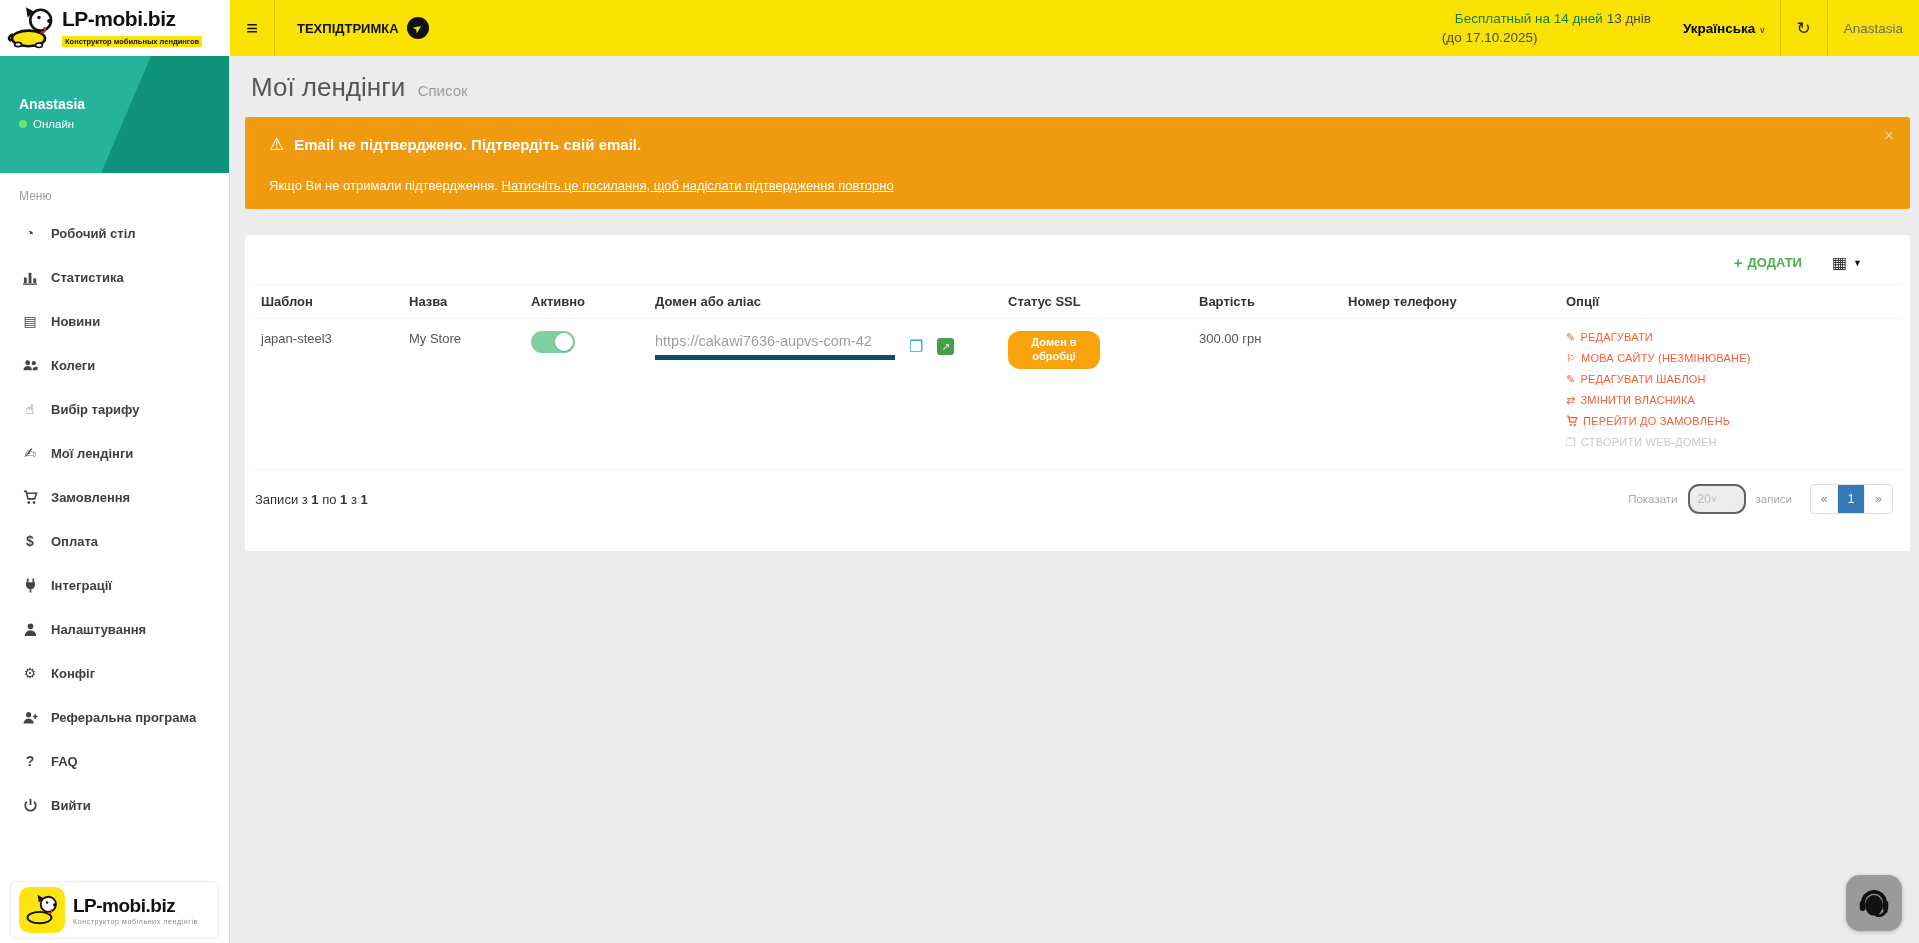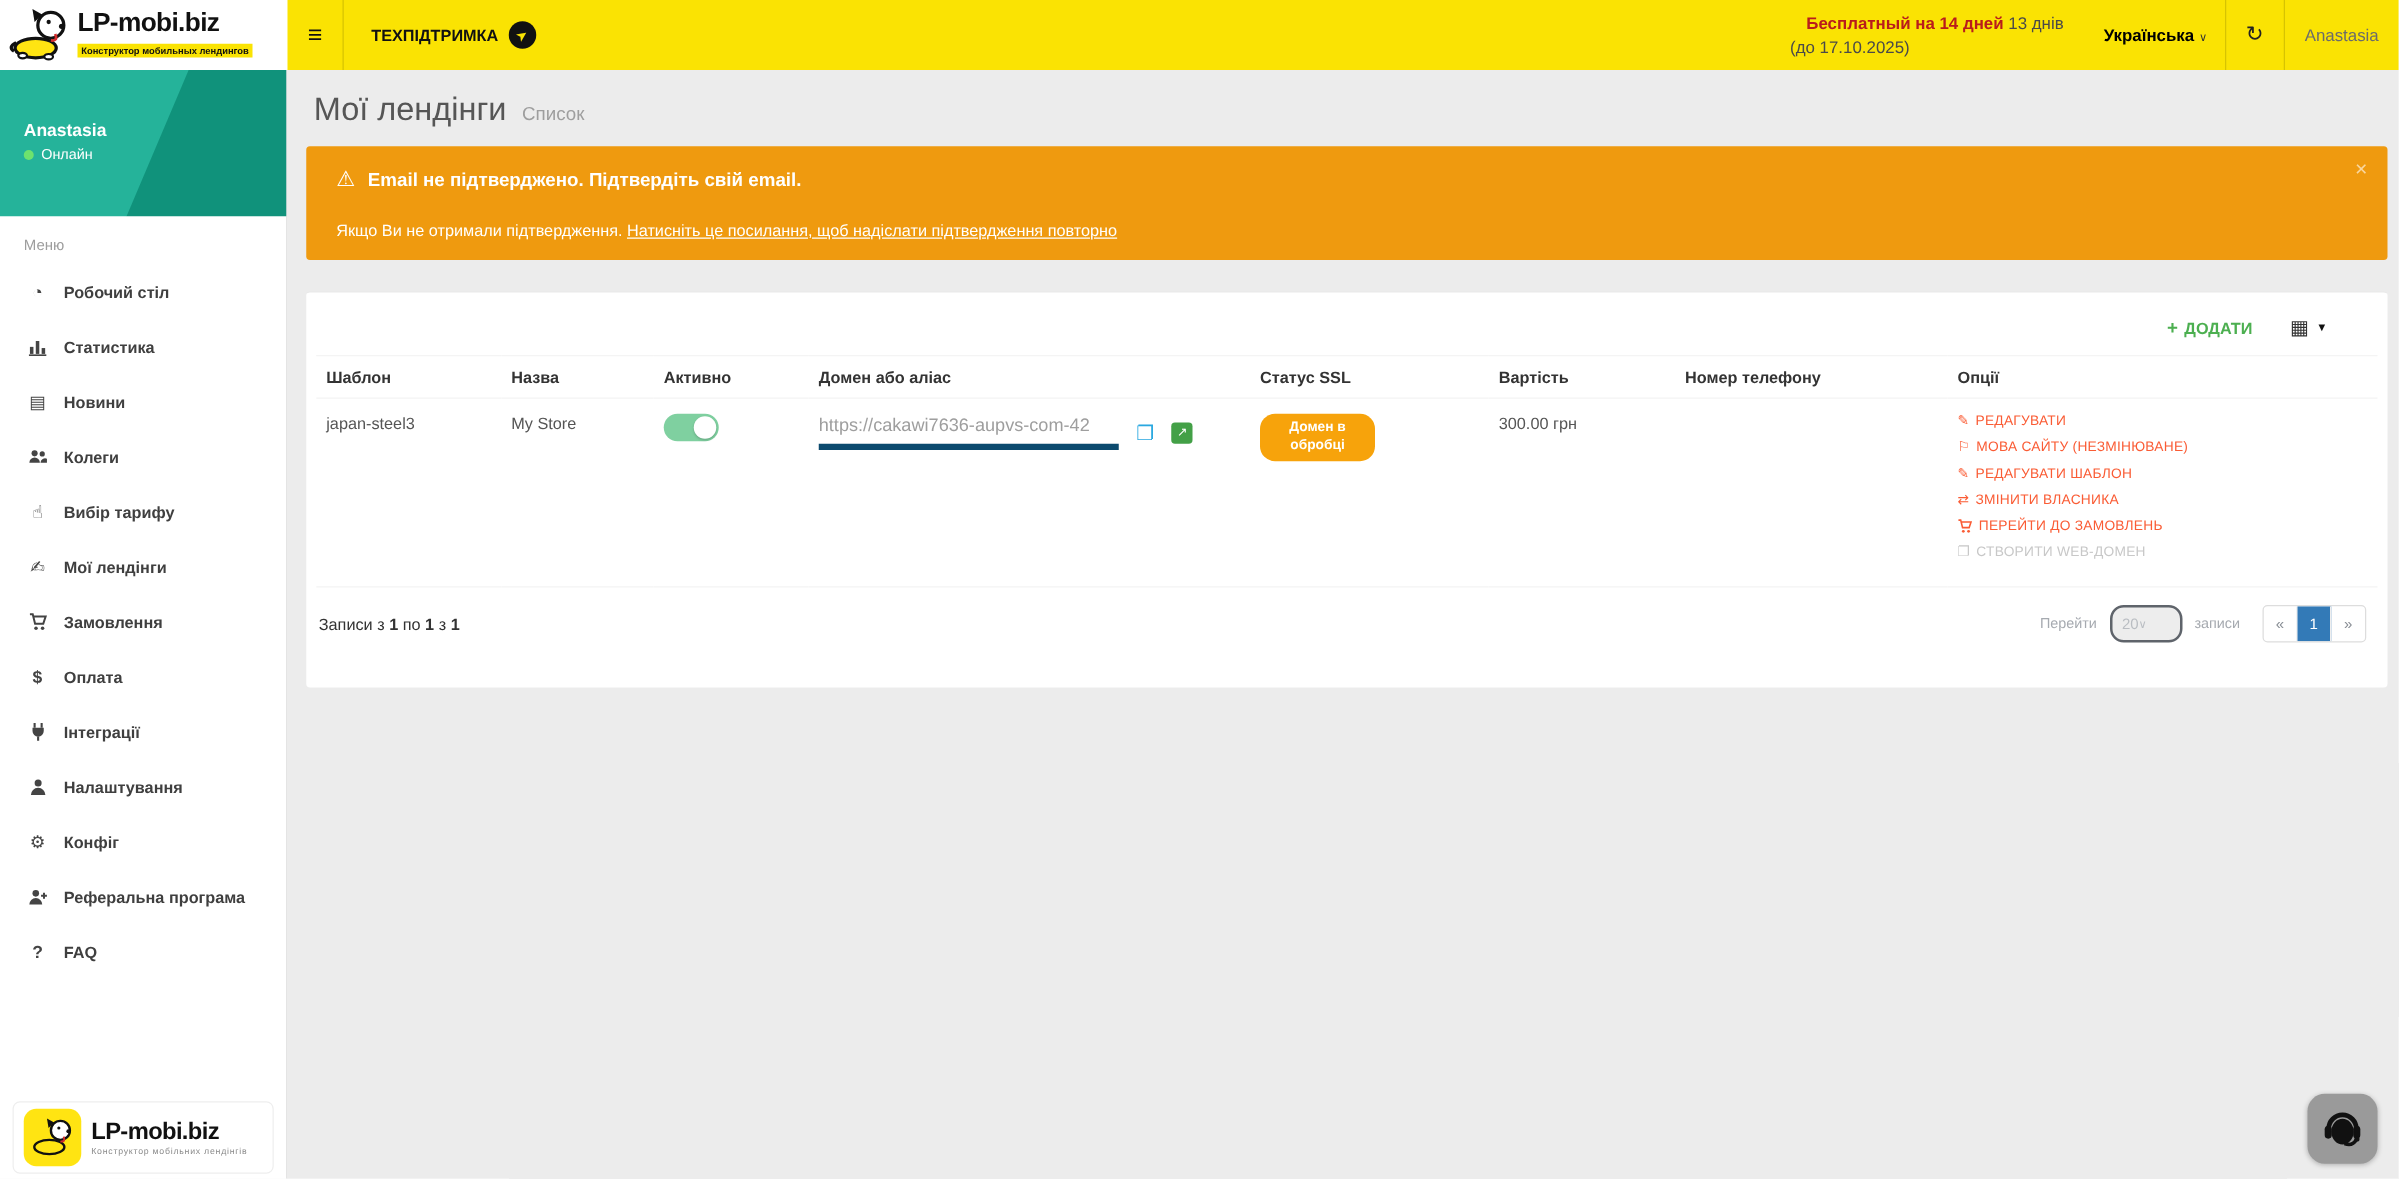--- a/index.html
+++ b/index.html
@@ -19,21 +19,21 @@
   .logo-txt .logo-title{font-size:21px;font-weight:700;color:#111;letter-spacing:-.5px;line-height:22px;}
   .logo-txt .logo-sub{font-size:7.5px;font-weight:700;color:#111;background:var(--yellow);padding:1px 3px;display:inline-block;}
   .ybar{flex:1;background:var(--yellow);display:flex;align-items:stretch;}
   .ham{width:44px;display:flex;align-items:center;justify-content:center;font-size:20px;font-weight:700;color:#111;cursor:pointer;}
   .ydiv{width:1px;background:rgba(0,0,0,.14);}
   .support{display:flex;align-items:center;gap:8px;padding:0 22px;font-size:13px;font-weight:700;color:#111;cursor:pointer;}
   .tg{width:22px;height:22px;border-radius:50%;background:#111;color:var(--yellow);display:flex;align-items:center;justify-content:center;font-size:11px;}
   .tg span{transform:rotate(-35deg);display:block;}
   .yspacer{flex:1;}
   .trial{align-self:center;font-size:13.5px;color:#222;line-height:19px;margin-right:18px;}
-  .trial b{font-weight:700;color:#b91c1c;padding-left:13px;}
+  .trial b{font-weight:400;color:#15803d;padding-left:13px;}
   .trial .days{color:#4a4a4a;}
   .lang{align-self:center;font-size:13.5px;font-weight:700;color:#000;margin:0 14px;cursor:pointer;}
   .lang .caret{font-size:9px;font-weight:400;color:#333;}
   .ytool{width:46px;display:flex;align-items:center;justify-content:center;font-size:17px;color:#222;cursor:pointer;}
   .yuser{display:flex;align-items:center;padding:0 16px;font-size:13.5px;color:#6b6b6b;cursor:pointer;}
 
   
   .sidebar{position:absolute;top:56px;left:0;width:230px;bottom:0;background:#fff;border-right:1px solid #dcdcdc;display:flex;flex-direction:column;}
   .userpanel{height:117px;background:linear-gradient(113deg,var(--teal1) 54%,var(--teal2) 54.3%);color:#fff;padding:40px 0 0 19px;}
   .userpanel .uname{font-size:14px;font-weight:700;}
@@ -230,20 +230,27 @@
           <span class="micon"><svg viewBox="0 0 16 16">
               <circle cx="6" cy="5" r="2.8"></circle>
               <path d="M0.5 14.5 a5.5 5.5 0 0 1 11 0 z"></path>
               <path d="M13 4.5 v5 M10.5 7 h5" stroke="#444" stroke-width="1.7"></path>
             </svg></span>
           <span>Реферальна програма</span>
         </div>
         <div class="mitem">
           <span class="micon">?</span>
           <span>FAQ</span>
+        </div>
+        <div class="mitem">
+          <span class="micon"><svg viewBox="0 0 16 16">
+              <path d="M8 1 v6.5" stroke="#444" stroke-width="2" fill="none"></path>
+              <path d="M4.2 3.8 a5.6 5.6 0 1 0 7.6 0" fill="none" stroke="#444" stroke-width="1.9"></path>
+            </svg></span>
+          <span>Вийти</span>
         </div>
       </div>
     <div class="blogo">
       <div class="sq">
         <svg viewBox="0 0 60 50">
           <ellipse cx="26" cy="37" rx="19" ry="9" fill="#ffe412" stroke="#111" stroke-width="3"></ellipse>
           <circle cx="40" cy="16" r="12" fill="#fff" stroke="#111" stroke-width="3"></circle>
           <path d="M32 6 l-9 -5 2 12 z" fill="#111"></path>
           <circle cx="38" cy="13" r="2" fill="#111"></circle>
           <circle cx="50" cy="17" r="2.5" fill="#111"></circle>
@@ -360,21 +367,21 @@
               </td>
           </tr>
         </tbody>
       </table>
 
       <div class="tfoot">
         <div class="recinfo">
           <span>Записи з </span><b>1</b><span> по </span><b>1</b><span> з </span><b>1</b>
         </div>
         <div class="pager">
-          <span class="plabel">Перейти</span>
+          <span class="plabel">Показати</span>
           <div class="psel">
             <span>20</span>
             <span class="caret">∨</span>
           </div>
           <span class="plabel">записи</span>
           <div class="pgroup">
             <div class="pbtn">«</div>
             <div class="pbtn active">1</div>
             <div class="pbtn">»</div>
           </div>

